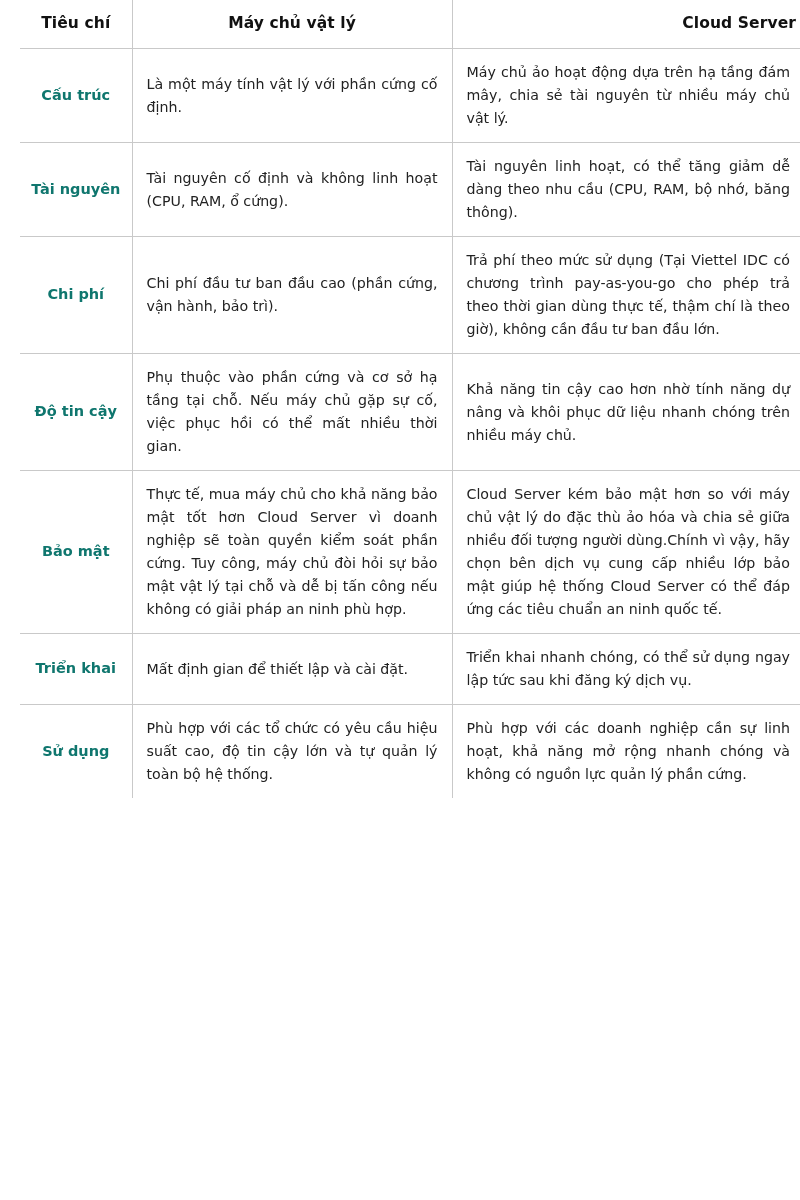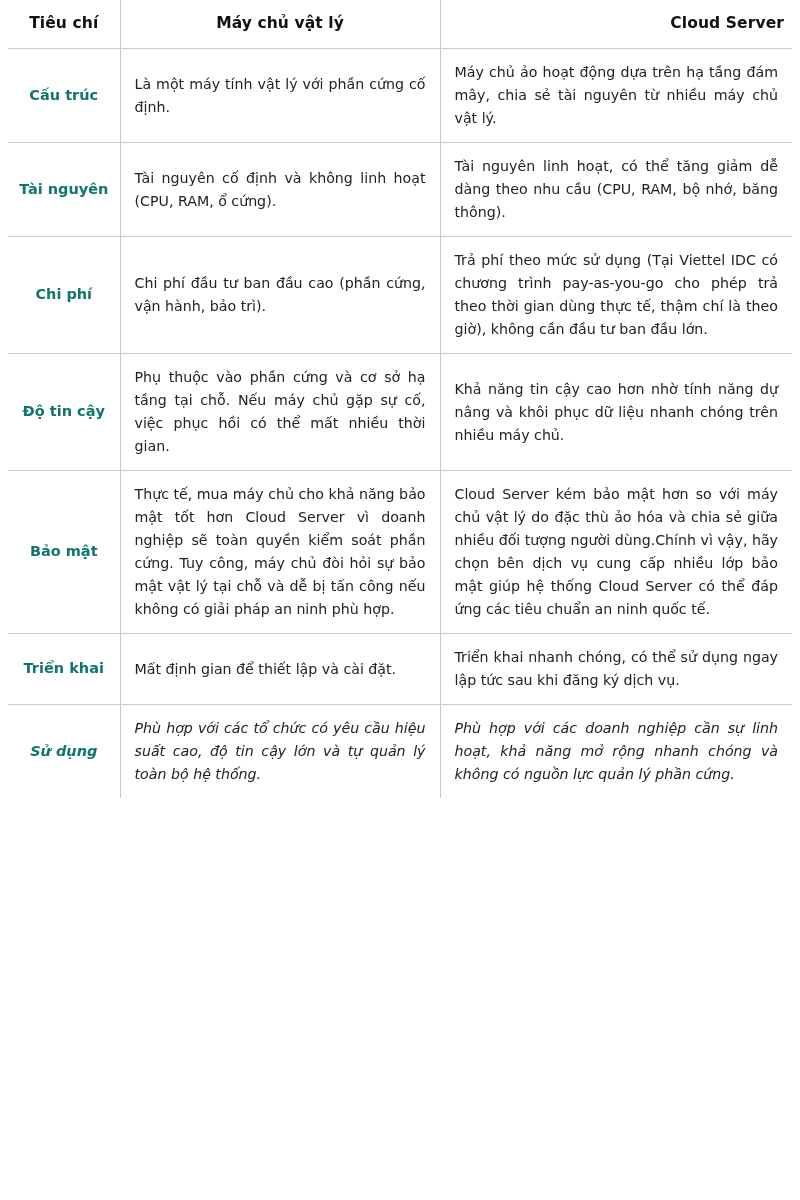--- a/index.html
+++ b/index.html
@@ -9,21 +9,21 @@
   }
   body {
     width: 800px;
     min-height: 1200px;
     font-family: "DejaVu Sans", "Liberation Sans", sans-serif;
     color: #1a1a1a;
   }
   .sheet {
     width: 800px;
     box-sizing: border-box;
-    padding: 0 8px;
+    padding: 0 20px;
     background: #ffffff;
   }
   table.compare {
     width: 784px;
     border-collapse: collapse;
     table-layout: fixed;
   }
   table.compare col.c0 { width: 112px; }
   table.compare col.c1 { width: 320px; }
   table.compare col.c2 { width: 352px; }
@@ -66,21 +66,20 @@
     color: #222222;
     text-align: justify;
     text-justify: inter-word;
     hyphens: none;
   }
   table.compare tbody td.last {
     border-right: none;
   }
   table.compare tbody tr:last-child td {
     border-bottom: none;
-    font-style: italic;
   }
 </style>
 </head>
 <body>
 
 <div class="sheet">
   <table class="compare">
     <colgroup>
       <col class="c0">
       <col class="c1">

